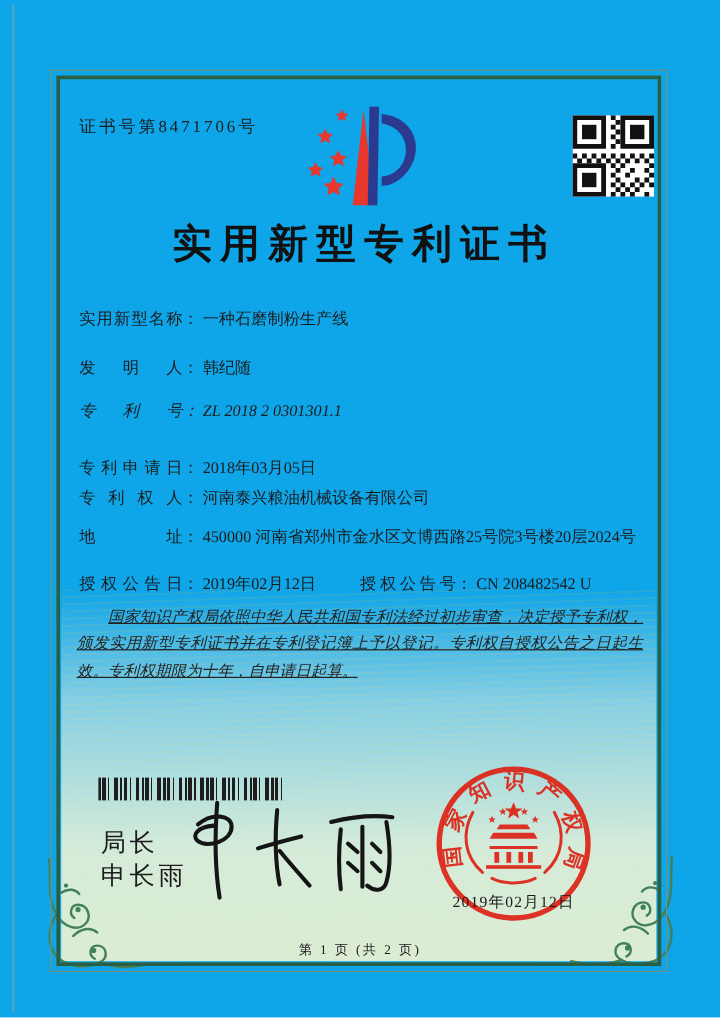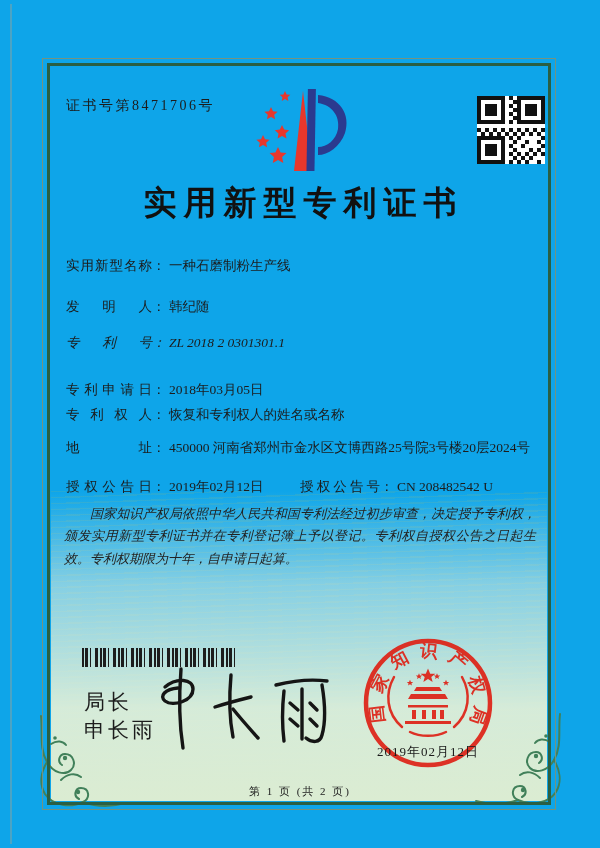--- a/index.html
+++ b/index.html
@@ -39,21 +39,21 @@
   .r4 { top:405px; } .r5 { top:438px;font-family:Liberation Serif, serif; } .r6 { top:477px; }
   .flabel { display:inline-block; width:86px; text-align:justify; text-align-last:justify; vertical-align:top; }
   .fcolon { display:inline-block; vertical-align:top; }
   .fval { display:inline-block; vertical-align:top; width:364px; }
   .col2 { position:absolute; left:234px; top:0; }
   .col2 .flabel { width:80px; }
   .col2 .fval { width:auto;text-align:center; }
 
   .paras { position:absolute; left:64px; right:64px; top:503px; }
   .paras p { font-size:13px; line-height:22.4px; text-align:justify; text-indent:2em;
-    font-style:italic; color:#222; }
+    font-style:italic; color:#222;text-decoration:underline; }
 
   .barcode { position:absolute; left:82px; top:648px; width:153px; height:19px;
     background:repeating-linear-gradient(90deg,#1d1d1d 0 2px,transparent 2px 3px,#1d1d1d 3px 6px,transparent 6px 8px,#1d1d1d 8px 9px,transparent 9px 13px,#1d1d1d 13px 16px,transparent 16px 18px); }
 
   .officer { position:absolute; left:84px; top:688px; font-size:21px; letter-spacing:3px; line-height:28px; }
   .signature { position:absolute; left:143px; top:653px; width:198px; height:104px; }
 
   .seal { position:absolute; left:358px; top:633px; width:140px; height:140px; opacity:.93; }
   .seal-date { position:absolute; left:345px; top:743px; width:166px; text-align:center;
     font-size:13px; letter-spacing:1px; color:#1a1a1a; z-index:6; }
@@ -153,21 +153,21 @@
   <div class="frow r2">
     <span class="flabel">专利号</span><span class="fcolon">：</span>
     <span class="fval">ZL 2018 2 0301301.1</span>
   </div>
   <div class="frow r3">
     <span class="flabel">专利申请日</span><span class="fcolon">：</span>
     <span class="fval">2018年03月05日</span>
   </div>
   <div class="frow r4">
     <span class="flabel">专利权人</span><span class="fcolon">：</span>
-    <span class="fval">恢复和专利权人的姓名或名称</span>
+    <span class="fval">河南泰兴粮油机械设备有限公司</span>
   </div>
   <div class="frow r5">
     <span class="flabel">地址</span><span class="fcolon">：</span>
     <span class="fval">450000 河南省郑州市金水区文博西路25号院3号楼20层2024号</span>
   </div>
   <div class="frow r6">
     <span class="flabel">授权公告日</span><span class="fcolon">：</span>
     <span class="fval" style="width:120px">2019年02月12日</span>
     <span class="col2">
       <span class="flabel">授权公告号</span><span class="fcolon">：</span>

